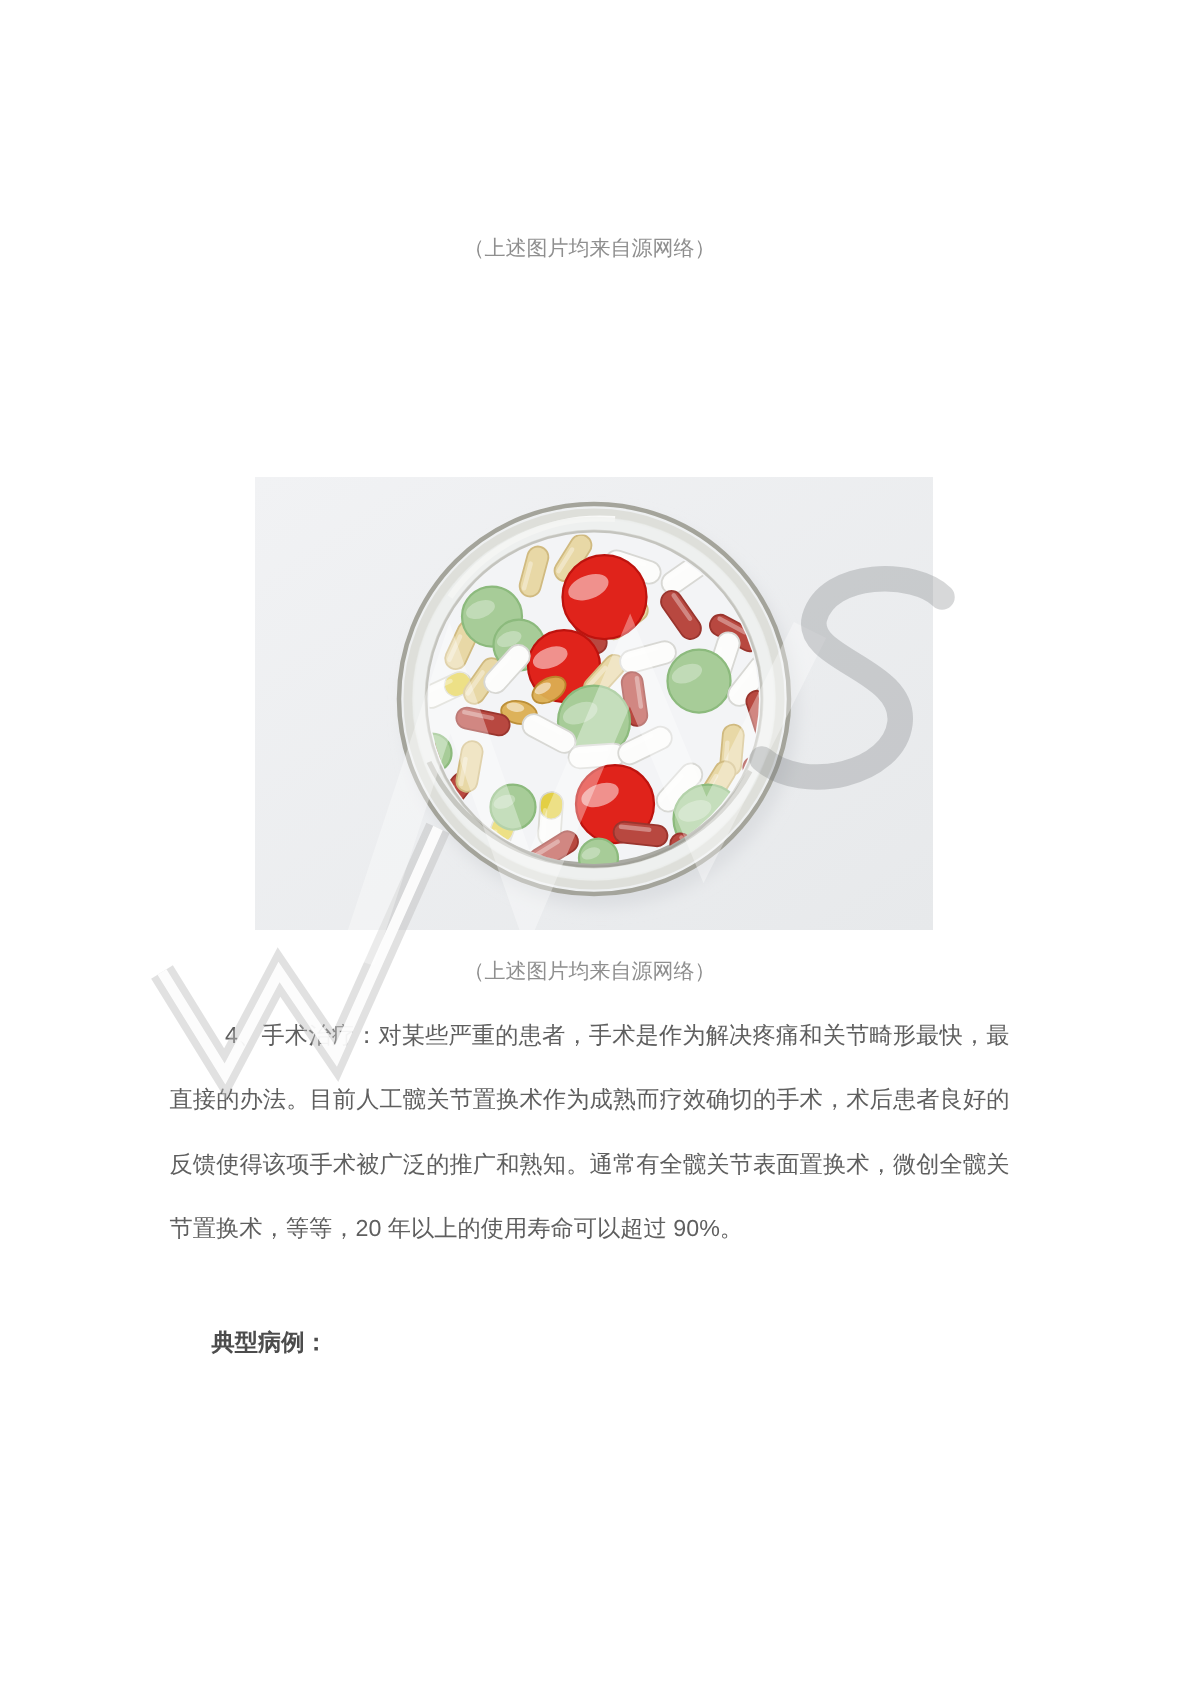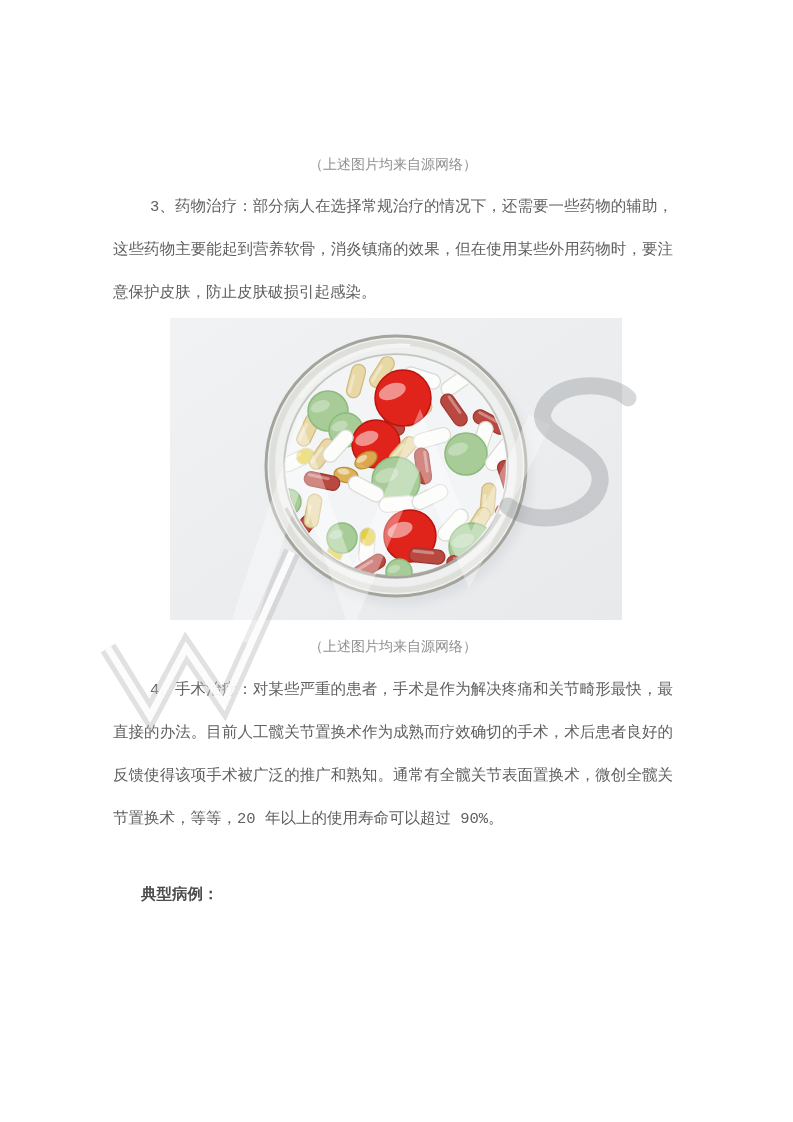--- a/index.html
+++ b/index.html
@@ -1,21 +1,21 @@
 <!DOCTYPE html>
 <html><head>
 <meta charset="utf-8">
 <style>
   html,body{margin:0;padding:0;background:#ffffff;}
   .page{
     position:relative;
     width:781px;height:1122px;
     background:#ffffff;
     overflow:hidden;
-    font-family:Liberation Mono, monospace;
+    font-family:Liberation Sans, sans-serif;
   }
   .caption{
     position:absolute;left:113px;width:560px;
     text-align:center;
     font-size:14px;line-height:20px;
     color:#8f8f8f;
   }
   .caption-top{top:155px;}
   .caption-bottom{top:637px;}
   .para{
@@ -44,21 +44,20 @@
     pointer-events:none;
   }
 </style>
 </head>
 <body>
 
 <div class="page">
 
   <div class="caption caption-top">（上述图片均来自源网络）</div>
 
-  <div class="para para-drug">3、药物治疗：部分病人在选择常规治疗的情况下，还需要一些药物的辅助，这些药物主要能起到营养软骨，消炎镇痛的效果，但在使用某些外用药物时，要注意保护皮肤，防止皮肤破损引起感染。</div>
 
   <div class="photo">
     <svg width="452" height="302" viewBox="0 0 452 302" xmlns="http://www.w3.org/2000/svg">
       <defs>
         <linearGradient id="imgbg" x1="0" y1="0" x2="1" y2="1">
           <stop offset="0" stop-color="#f1f2f4"></stop>
           <stop offset="1" stop-color="#e7e9eb"></stop>
         </linearGradient>
         <clipPath id="bowlClip">
             <circle cx="226" cy="148" r="110"></circle>

